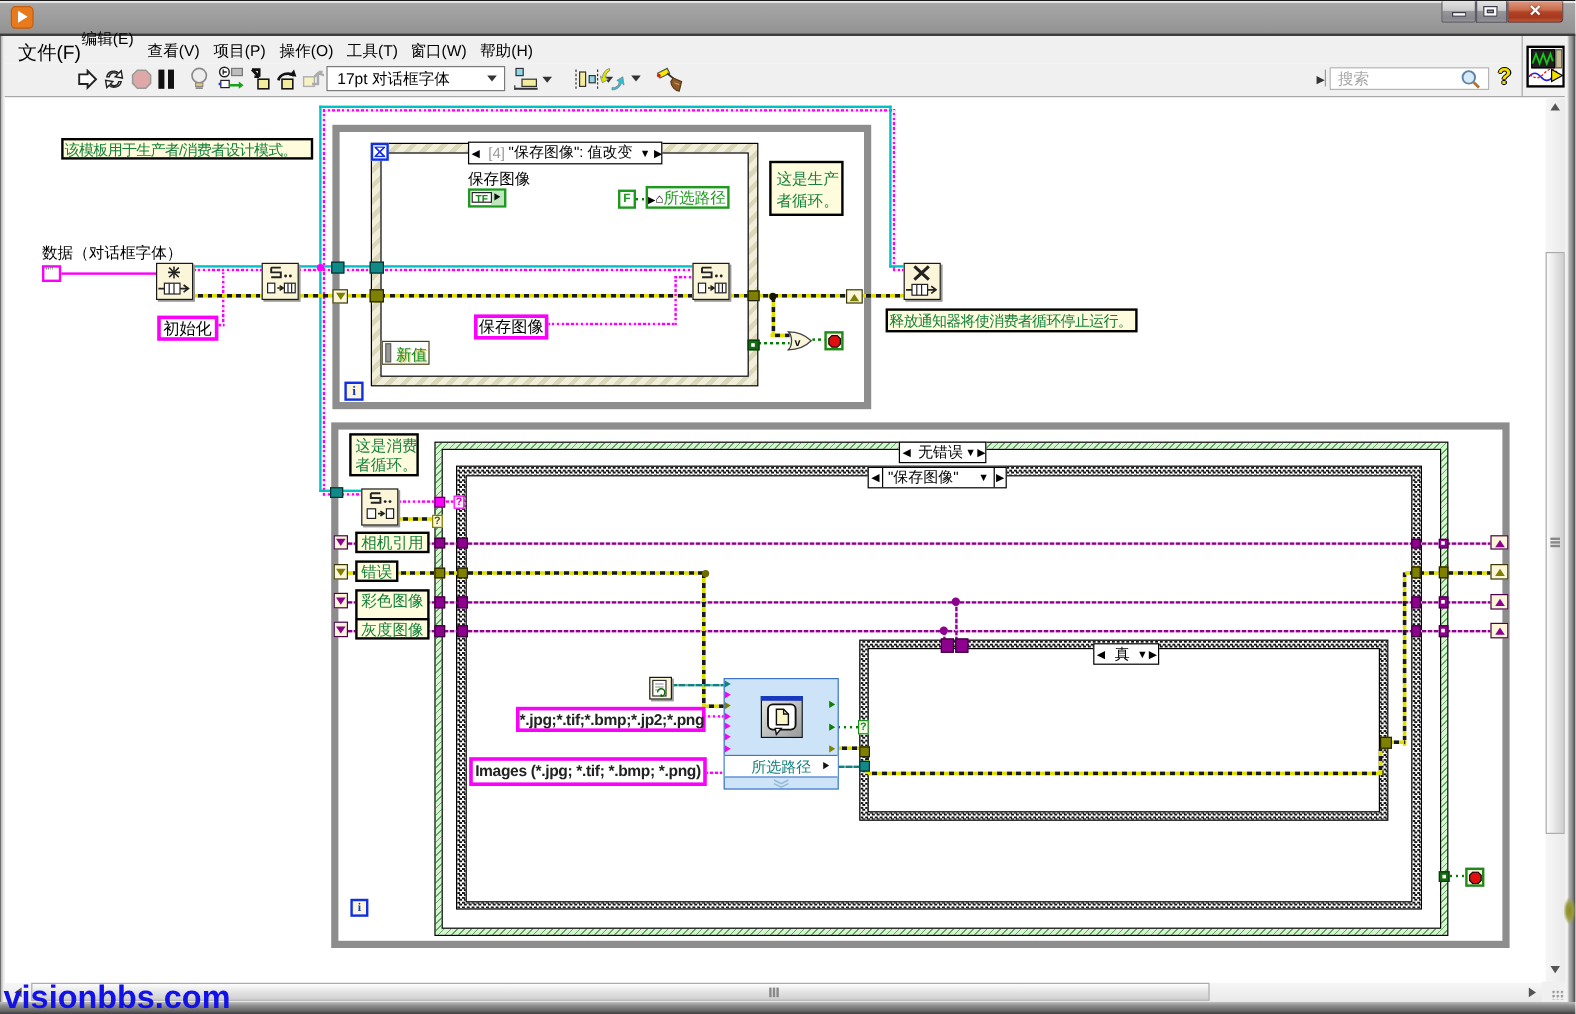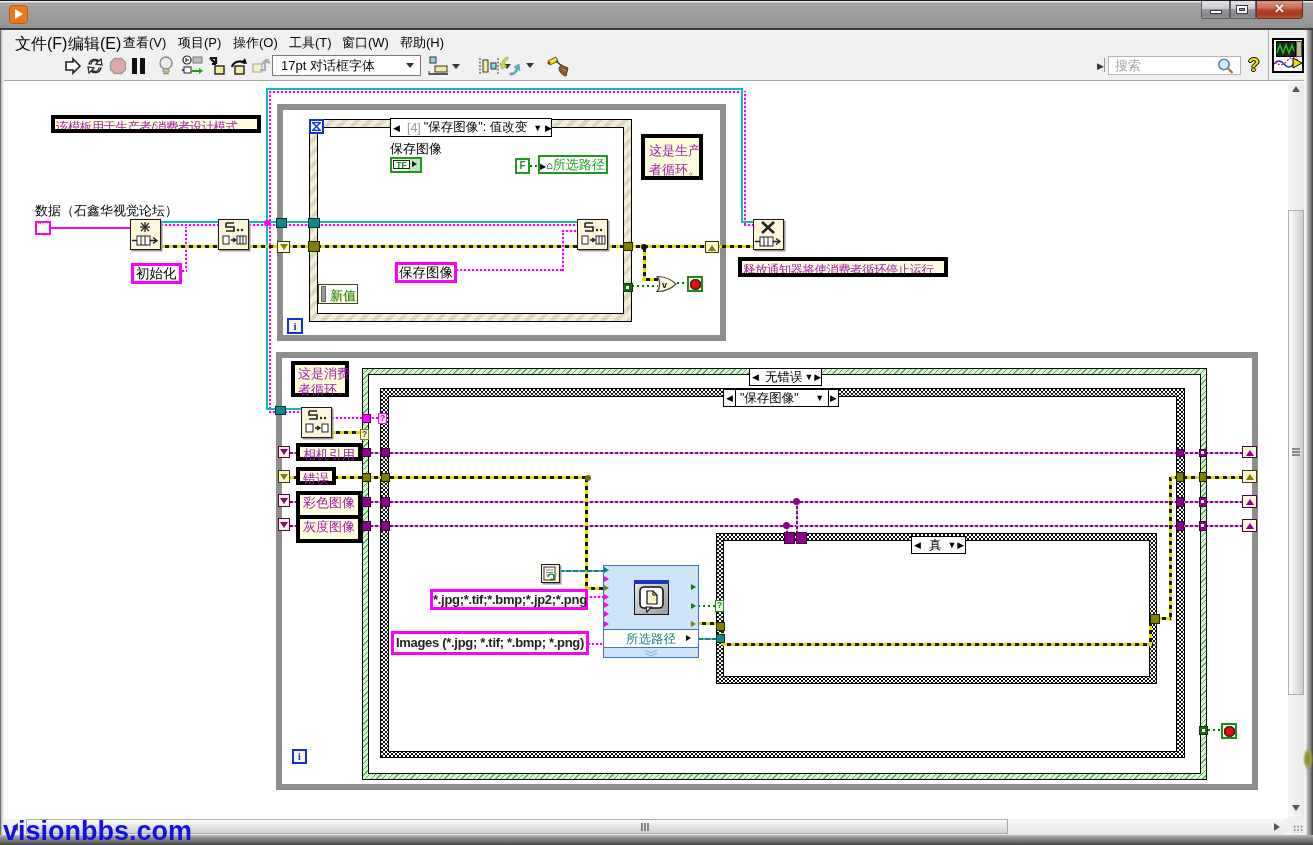--- a/index.html
+++ b/index.html
@@ -1,16 +1,16 @@
 <!DOCTYPE html>
 <html><head><meta charset="utf-8"><style>
 html,body{margin:0;padding:0}
 #w{position:relative;width:1313px;height:845px;font-family:"Liberation Sans",sans-serif;background:#fff;overflow:hidden}
 .a{position:absolute;box-sizing:border-box}
-.lbl{background:#FEFCDC;border:4px solid #000000;font-size:13px;color:#a21caf;line-height:16px;padding:0 3px;white-space:nowrap}
+.lbl{background:#FEFCDC;border:2px solid #000000;font-size:13px;color:#15803d;line-height:16px;padding:0 3px;white-space:nowrap}
 .icon{background:#FBF6DA;border:1px solid #1a1a1a;box-shadow:1.5px 1.5px 0 #999}
 .mag{border:3px solid #FB00FB;background:#fff;white-space:nowrap}
 .loop{border:6px solid #8D8D8D}
 .ehatch{background:repeating-linear-gradient(135deg,#F1EEDA 0 5px,#DBD7BA 5px 9px);border:1px solid #000}
 .ghatch{background:repeating-linear-gradient(135deg,#D6F6D2 0 3px,#5FA85F 3px 4px);border:1px solid #000}
 .chk{background:repeating-conic-gradient(#141414 0% 25%,#fff 0% 50%);background-size:4px 4px;border:1px solid #000}
 .inner{background:#fff;border:1px solid #000}
 .wm{background:#FB00FB}
 .wc{background:#00C2C6}
 .weh{background:repeating-linear-gradient(90deg,#E0E000 0 4px,#1a1a1a 4px 8px)}
@@ -33,21 +33,21 @@
 
 <div class="a" style="left:1201px;top:1px;width:29px;height:18px;background:linear-gradient(#e3e3e3,#c9c9c9 45%,#97979b 50%,#88888c 85%,#97979b);border:1px solid #5c5c66;border-top:none;border-radius:0 0 2px 2px"></div>
 <div class="a" style="left:1210px;top:10px;width:12px;height:4px;background:#fdfdfd;border:1px solid #3a3a4a"></div>
 <div class="a" style="left:1230px;top:1px;width:26px;height:18px;background:linear-gradient(#e3e3e3,#c9c9c9 45%,#97979b 50%,#88888c 85%,#97979b);border:1px solid #5c5c66;border-top:none"></div>
 <div class="a" style="left:1236px;top:5px;width:12px;height:9px;background:#fdfdfd;border:1px solid #3a3a4a"></div>
 <div class="a" style="left:1239px;top:8px;width:6px;height:3px;background:#9b9b9b;border:1px solid #3a3a4a"></div>
 <div class="a" style="left:1256px;top:1px;width:47px;height:18px;background:linear-gradient(#dd9780,#cd6f50 40%,#b04226 55%,#a63a1e 80%,#c05838);border:1px solid #5c3030;border-top:none;border-radius:0 0 4px 2px;color:#fff;font-weight:bold;font-size:13px;text-align:center;line-height:16px;text-shadow:0 0 2px #602010">✕</div>
 
 <div class="a" style="left:3px;top:30px;width:1307px;height:23px;background:#F0F0F0"></div>
 <div class="a t" style="left:15px;top:34px;font-size:16px">文件(F)</div>
-<div class="a t" style="left:68px;top:34px;font-size:16px">编辑(E)</div>
+<div class="a t" style="left:68px;top:24px;font-size:13px">编辑(E)</div>
 <div class="a t" style="left:123px;top:34px;font-size:13px">查看(V)</div>
 <div class="a t" style="left:178px;top:34px;font-size:13px">项目(P)</div>
 <div class="a t" style="left:233px;top:34px;font-size:13px">操作(O)</div>
 <div class="a t" style="left:289px;top:34px;font-size:13px">工具(T)</div>
 <div class="a t" style="left:342px;top:34px;font-size:13px">窗口(W)</div>
 <div class="a t" style="left:400px;top:34px;font-size:13px">帮助(H)</div>
 
 <div class="a" id="toolbar" style="left:3px;top:53px;width:1307px;height:28px;background:#F0F0F0;border-bottom:1px solid #a8a8a8"></div>
 <div id="tbicons">
 
@@ -382,30 +382,30 @@
 <div class="a" style="left:1150px;top:614px;width:10px;height:10px;background:#7F7F00;border:1px solid #222200"></div>
 
 <div class="a" style="left:1221px;top:723px;width:16px;height:16px;background:#FBF6DA;border:2px solid #1D8A1D"></div>
 <svg class="a" style="left:1224px;top:726px" width="11" height="11">
         <polygon points="3.3,0.7 7.7,0.7 10.3,3.3 10.3,7.7 7.7,10.3 3.3,10.3 0.7,7.7 0.7,3.3" fill="#E01010" stroke="#111" stroke-width="1.1"></polygon>
       </svg>
 </div>
 <div id="dparts2">
 
 <div class="a lbl" style="left:51px;top:115px;width:210px;height:18px;font-size:12.5px;letter-spacing:-0.6px;padding:0 1px;overflow:hidden">该模板用于生产者/消费者设计模式。</div>
-<div class="a t" style="left:35px;top:202px;font-size:13px">数据（石鑫华视觉论坛）</div>
+<div class="a t" style="left:35px;top:202px;font-size:13px">数据（对话框字体）</div>
 <div class="a" style="left:35px;top:221px;width:16px;height:14px;background:#fff;border:2.5px solid #FB00FB;color:#777;font-size:10px;line-height:7px;padding-left:1px">“”</div>
 <div class="a mag" style="left:131px;top:263px;height:21px;font-size:13.5px;line-height:15px;padding:0 2px">初始化</div>
 <div class="a lbl" style="left:738px;top:257px;width:210px;height:20px;line-height:18px;font-size:12.5px;letter-spacing:-0.6px;padding:0 1px;overflow:hidden">释放通知器将使消费者循环停止运行。</div>
 <div class="a lbl" style="left:641px;top:134px;width:62px;height:46px;line-height:19px;padding:3px 4px">这是生产<br>者循环。</div>
 <div class="a lbl" style="left:291px;top:361px;width:58px;height:36px;line-height:16px;padding:1px 3px">这是消费<br>者循环。</div>
 <div class="a lbl" style="left:296px;top:443px;height:18px;line-height:16px">相机引用</div>
 <div class="a lbl" style="left:296px;top:467px;height:18px;line-height:16px">错误</div>
 <div class="a lbl" style="left:296px;top:491px;height:32px;line-height:16px">彩色图像</div>
-<div class="a lbl" style="left:296px;top:515px;height:28px;line-height:16px">灰度图像</div>
+<div class="a lbl" style="left:296px;top:515px;height:18px;line-height:16px">灰度图像</div>
 
 <div class="a t" style="left:390px;top:140px;font-size:13px">保存图像</div>
 <div class="a" style="left:390px;top:157px;width:32px;height:16px;background:#fff;border:2px solid #1D9A1D"></div>
 <div class="a" style="left:409px;top:159px;width:11px;height:12px;background:#BFE6BF"></div>
 <div class="a" style="left:393px;top:160px;width:17px;height:9px;border:1px solid #222;font-size:8.5px;font-weight:bold;color:#118A11;text-align:center;line-height:8px;background:#fff">TF</div>
 <div class="a" style="left:412px;top:161px;width:0;height:0;border-left:5px solid #111;border-top:3.5px solid transparent;border-bottom:3.5px solid transparent"></div>
 <div class="a" style="left:515px;top:158px;width:15px;height:16px;background:#fff;border:2px solid #1D9A1D;color:#1D9A1D;font-weight:bold;font-size:10px;text-align:center;line-height:12px">F</div>
 <div class="a wgh" style="left:530px;top:165px;width:8px;height:2px"></div>
 <div class="a" style="left:538px;top:155px;width:70px;height:19px;background:#fff;border:2px solid #1D9A1D;font-size:13px;line-height:15px;white-space:nowrap"><span style="font-size:8px">▶</span><span style="font-size:11px">⌂</span><span style="color:#1D9A1D">所选路径</span></div>
 <div class="a mag" style="left:395px;top:262px;height:21px;font-size:13.5px;line-height:15px;padding:0 1px">保存图像</div>

